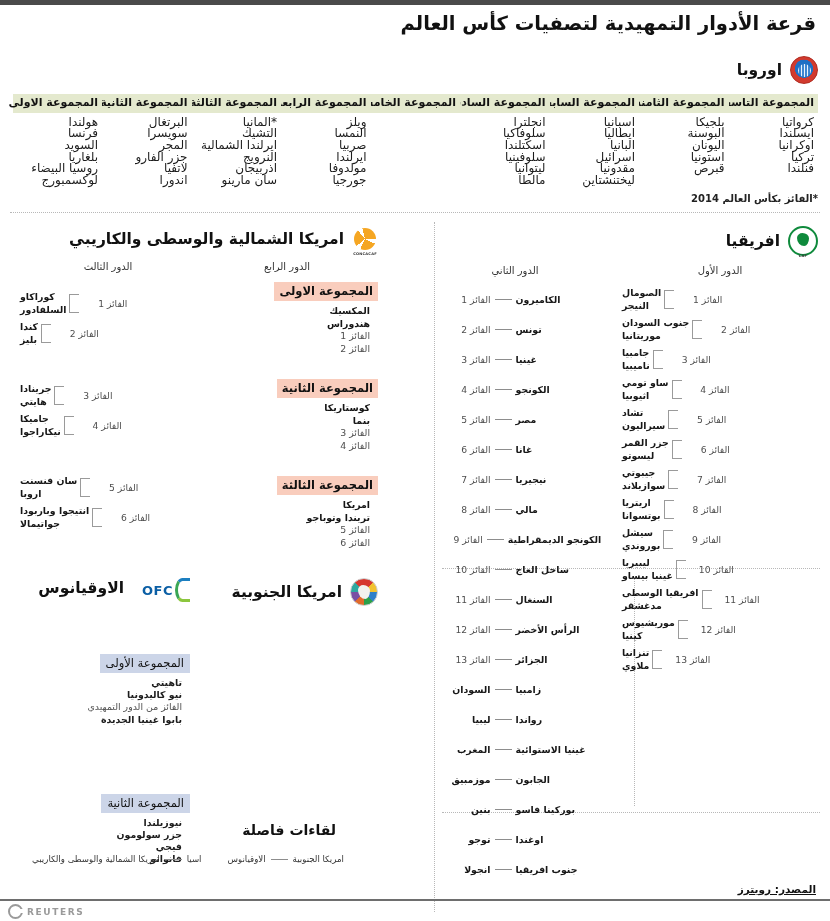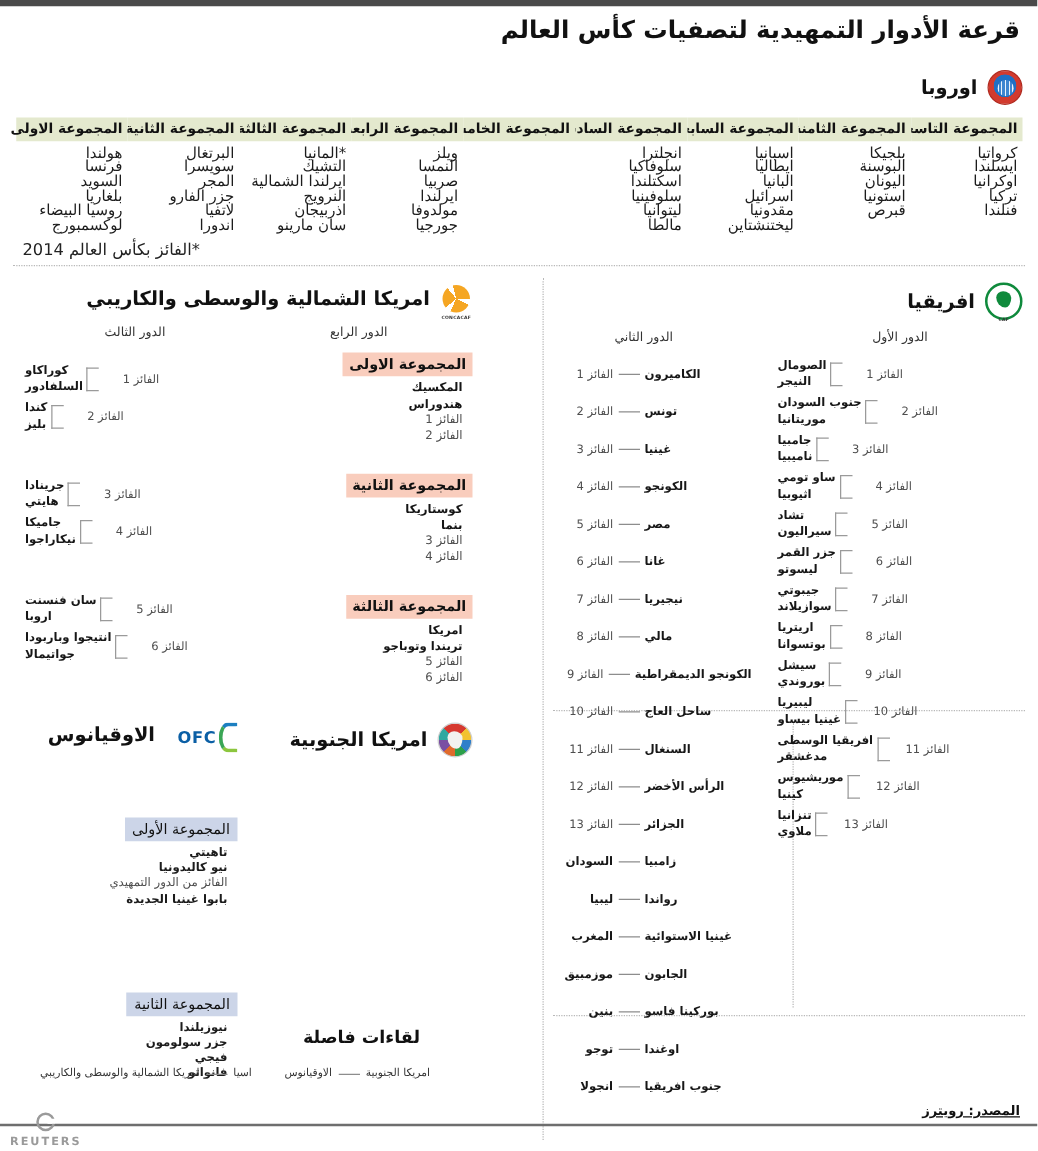--- a/index.html
+++ b/index.html
@@ -142,24 +142,24 @@
     list-style: none;
     font-size: 12px;
     line-height: 11.6px;
     text-align: right;
     color: #1c1c1c;
     white-space: nowrap;
   }
   ul { margin: 0; padding: 0; }
   .uefa-note {
     margin-top: 7px;
-    font-size: 13px;
-    font-weight: normal;
+    font-size: 10px;
+    font-weight: bold;
     color: #222;
-    text-align: left;
+    text-align: right;
     padding-left: 6px;
   }
 
   
   .vdiv {
     position: absolute;
     border-left: 1px dotted #b8b8b8;
   }
   .hdiv {
     position: absolute;
@@ -283,21 +283,21 @@
     position: absolute; bottom: 26px; right: 14px;
     font-size: 10.5px; font-weight: bold; color: #111;
     text-decoration: underline;
   }
   .footer-rule {
     position: absolute; bottom: 20px; left: 0; width: 830px;
     border-top: 2px solid #6e6e6e;
   }
   .reuters {
     position: absolute; bottom: 2px; left: 8px;
-    display: flex; flex-direction: column; align-items: center; gap: 4px;
+    display: flex; flex-direction: row; align-items: center; gap: 4px;
     direction: ltr;
   }
   .reuters-mark {
     width: 11px; height: 11px; border-radius: 50%;
     border: 2px solid #9a9a9a;
     position: relative;
   }
   .reuters-mark::after {
     content: ""; position: absolute; right: -2px; top: 3px;
     width: 6px; height: 4px; background: #fff;

